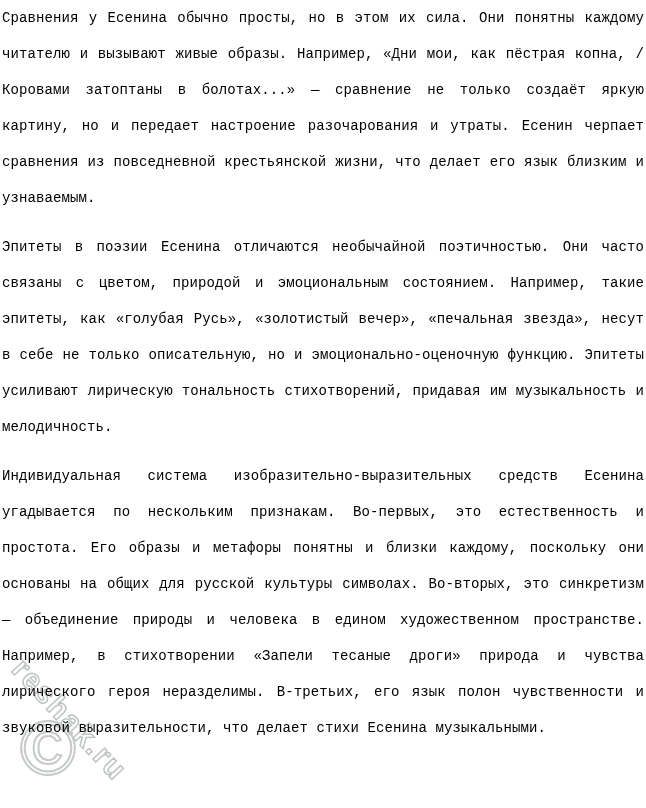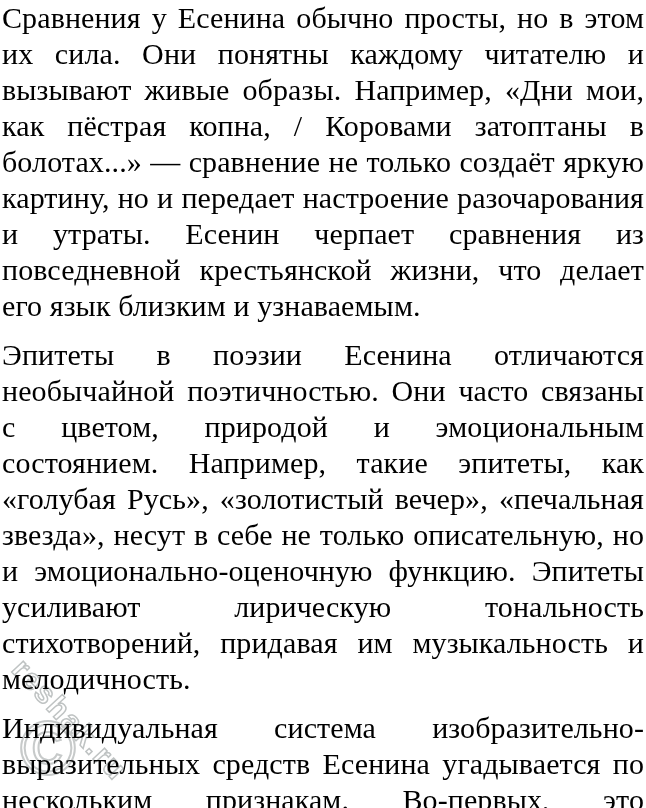--- a/index.html
+++ b/index.html
@@ -20,22 +20,22 @@
     overflow: hidden;
   }
   
   .text-body {
     position: relative;
     z-index: 2;
     padding: 0 2px 0 2px;
   }
   .text-body p {
     margin: 0 0 13px 0;
-    font-family: Liberation Serif, serif;
-    font-size: 30px;
+    font-family: Liberation Mono, monospace;
+    font-size: 14px;
     line-height: 36px;
     text-align: justify;
     color: #000000;
     letter-spacing: 0.1px;
   }
   
   .watermark {
     position: absolute;
     z-index: 1;
     left: 0; top: 0;

